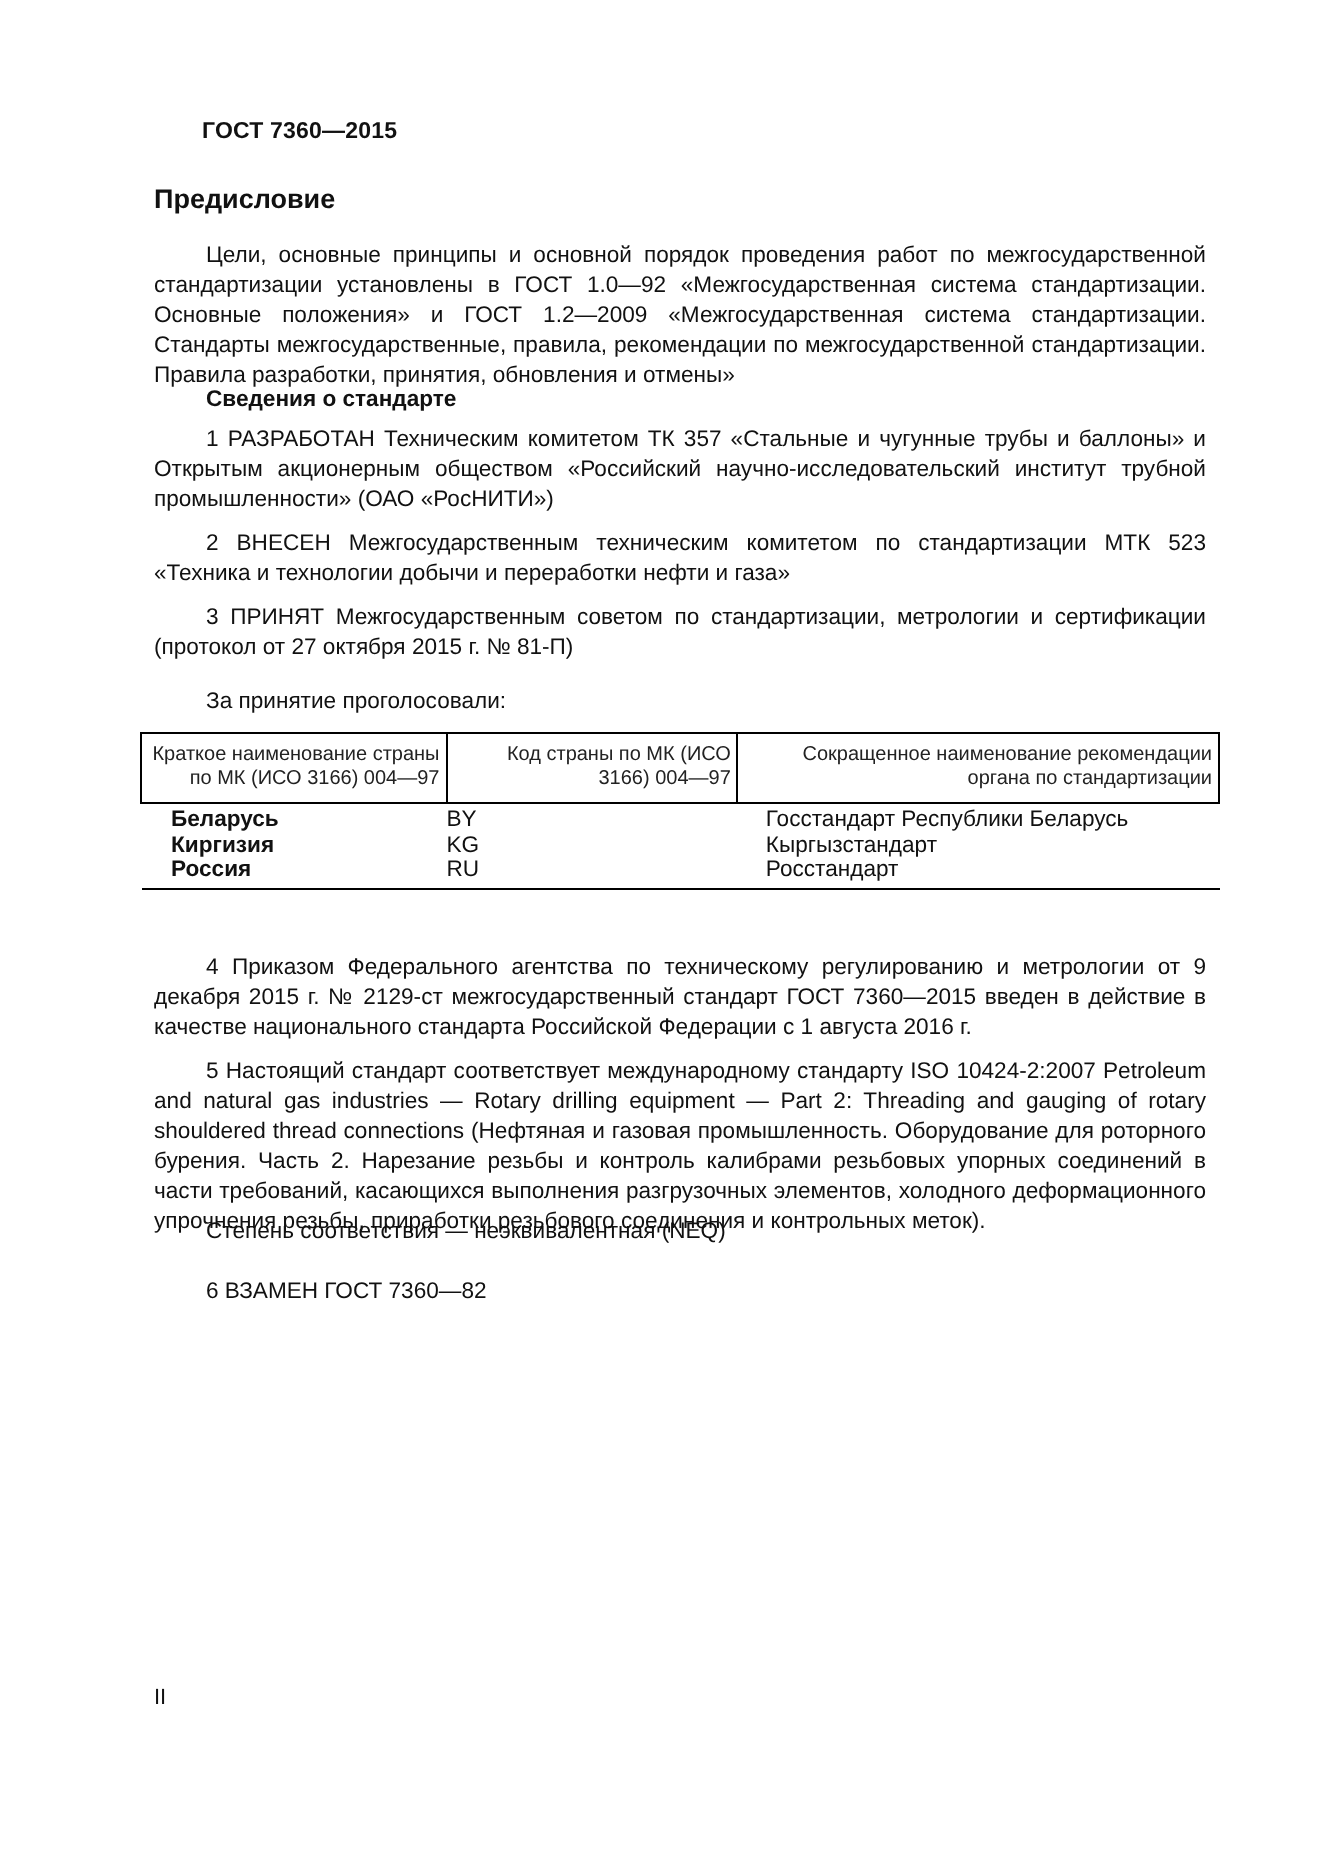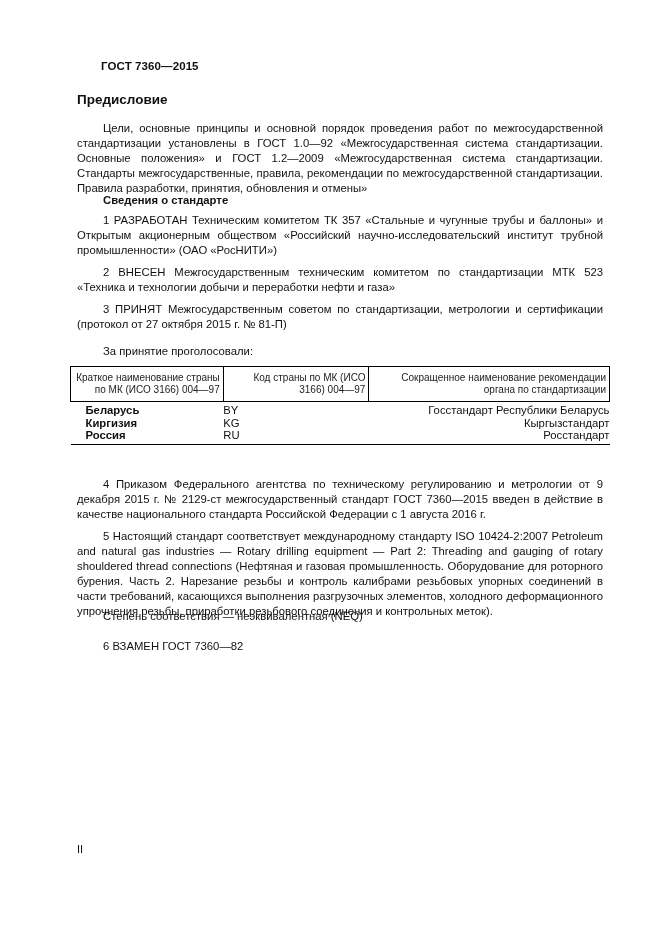--- a/index.html
+++ b/index.html
@@ -35,21 +35,21 @@
       border: 1px solid #000; padding: 5px 3px 5px 3px; text-align: right;
       vertical-align: middle;
     }
     table.vote thead tr { border-bottom: 1px solid #000; }
     table.vote .sep td { height: 2px; padding: 0; border-top: 1px solid #000; }
     table.vote td { padding: 0; line-height: 12.6px; vertical-align: top; }
     table.vote tbody tr:last-child td { padding-bottom: 2px; }
     table.vote tbody { border-bottom: 1px solid #000; }
     .c1 { padding-left: 15px !important; font-weight: bold; }
     .c2 { }
-    .c3 { padding-left: 14px !important; text-align: right; }
+    .c3 { padding-left: 14px !important; }
     .page-num { position: absolute; left: 77px; top: 843px; font-size: 11px; }
   </style>
 </head>
 <body>
 
 <div class="page">
   <div class="doc-code">ГОСТ 7360—2015</div>
   <div class="title">Предисловие</div>
 
   <div class="p" style="top:121px;">Цели, основные принципы и основной порядок проведения работ по межгосударственной стандартизации установлены в ГОСТ 1.0—92 «Межгосударственная система стандартизации. Основные положения» и ГОСТ 1.2—2009 «Межгосударственная система стандартизации. Стандарты межгосударственные, правила, рекомендации по межгосударственной стандартизации. Правила разработки, принятия, обновления и отмены»</div>

